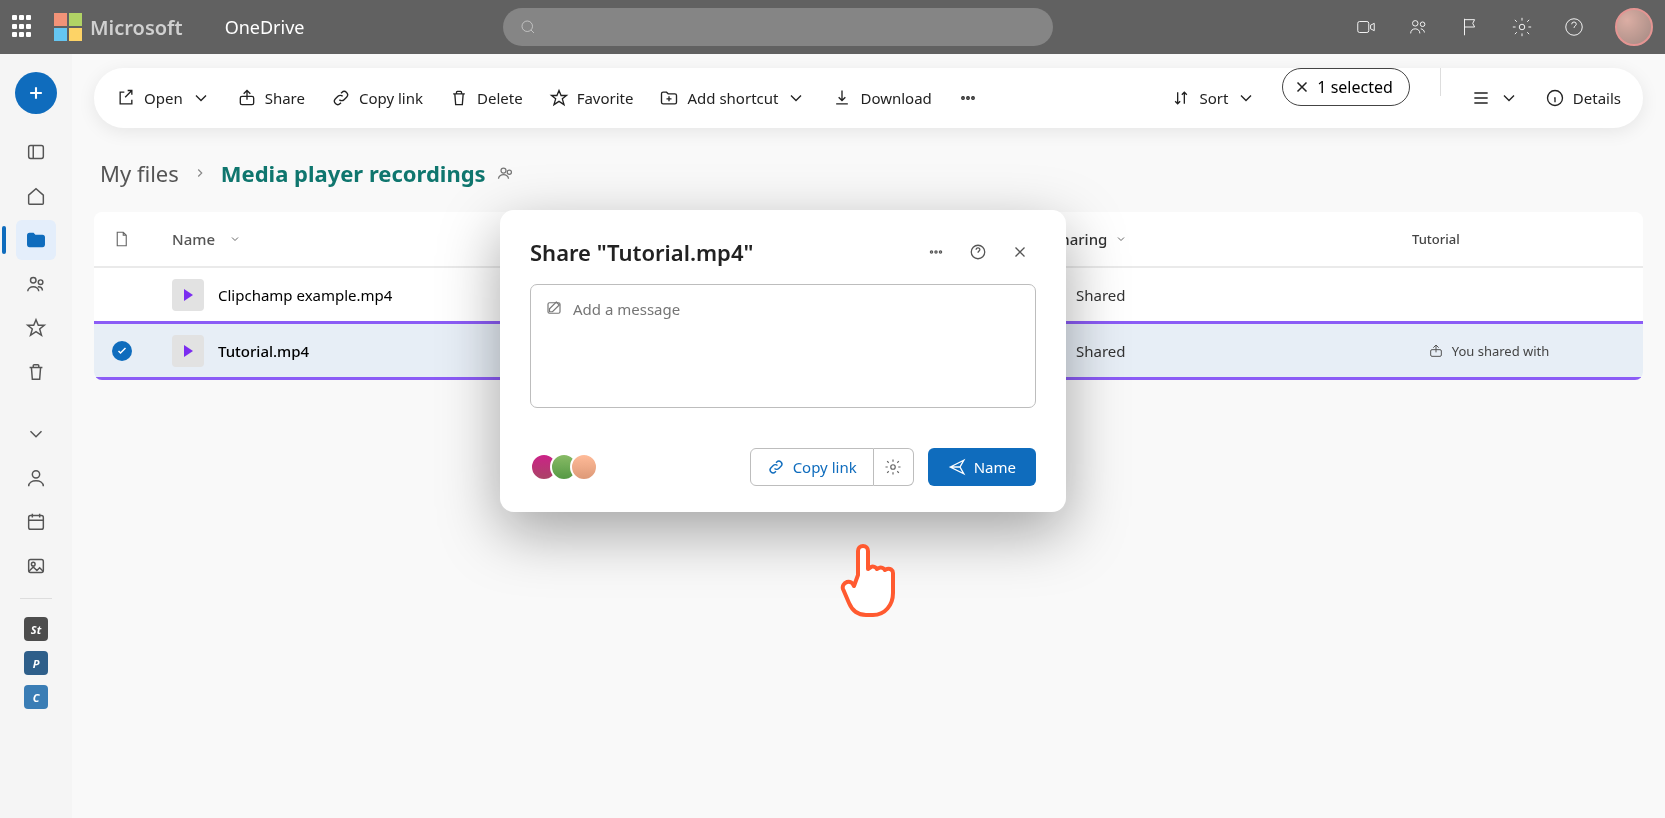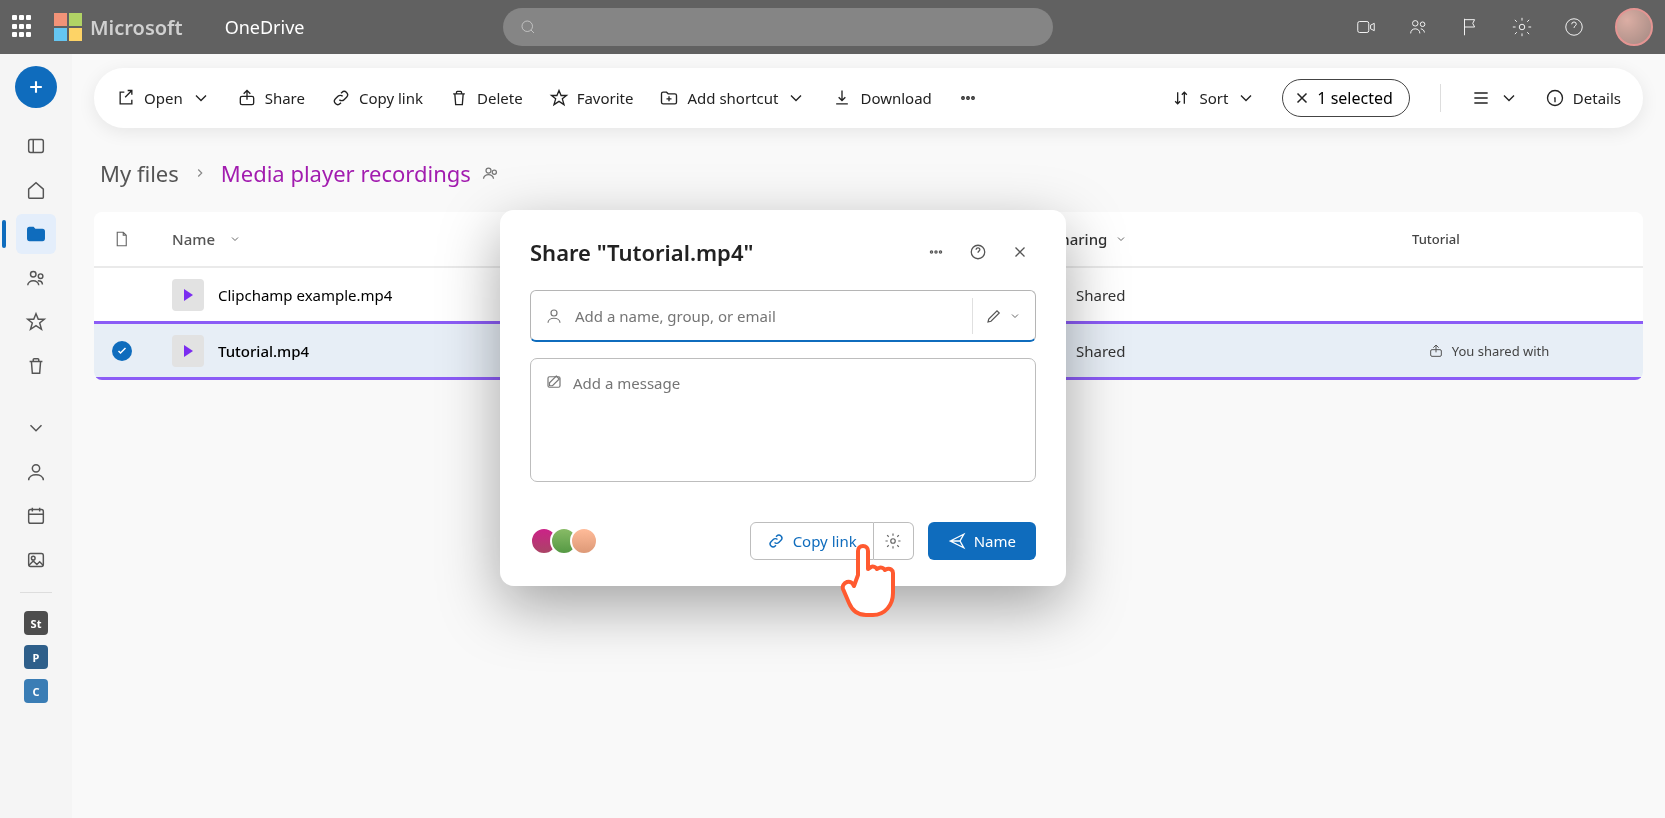--- a/index.html
+++ b/index.html
@@ -11,40 +11,40 @@
     .ms-grid { width: 28px; height: 28px; display: grid; grid-template: 1fr 1fr / 1fr 1fr; gap: 2px; }
     .ms-grid span:nth-child(1){background:#f25022;} .ms-grid span:nth-child(2){background:#7fba00;}
     .ms-grid span:nth-child(3){background:#00a4ef;} .ms-grid span:nth-child(4){background:#ffb900;}
     .ms-text { font-size: 20px; font-weight: 600; color: #b3b3b3; }
     .app-name { font-size: 18px; margin-left: 24px; color: #fff; font-weight: 400; }
     .search { flex: 0 0 550px; margin-left: 180px; height: 38px; background: #3a3a3a; border-radius: 22px; display: flex; align-items: center; padding: 0 16px; }
     .search svg { width: 18px; height: 18px; stroke: #bbb; fill: none; }
     .top-icons { margin-left: auto; display: flex; align-items: center; gap: 30px; }
     .top-icons .ticon { width: 22px; height: 22px; stroke: #fff; fill: none; cursor: pointer; }
     .avatar { width: 38px; height: 38px; border-radius: 50%; background: radial-gradient(circle at 30% 30%, #c97b6a, #6b4036); border: 2px solid #d9534f; }
-    .sidebar { position: absolute; left: 0; top: 54px; bottom: 0; width: 72px; background: #f5f5f5; display: flex; flex-direction: column; align-items: center; padding-top: 12px; gap: 4px; }
+    .sidebar { position: absolute; left: 0; top: 54px; bottom: 0; width: 72px; background: #f5f5f5; display: flex; flex-direction: column; align-items: center; padding-top: 18px; gap: 4px; font-style: italic; }
     .add-btn { width: 42px; height: 42px; border-radius: 50%; background: #0f6cbd; display: flex; align-items: center; justify-content: center; cursor: pointer; margin-bottom: 14px; }
     .sideicon { width: 40px; height: 40px; display: flex; align-items: center; justify-content: center; border-radius: 6px; cursor: pointer; position: relative; }
     .sideicon.active { background: #e4eefb; }
     .sideicon.active::before { content: ""; position: absolute; left: -14px; top: 6px; bottom: 6px; width: 4px; background: #0f6cbd; border-radius: 2px; }
     .sideicon svg { width: 22px; height: 22px; stroke: #555; fill: none; stroke-width: 1.6; }
     .sideicon.active svg { stroke: #0f6cbd; fill: #0f6cbd; }
     .spacer { height: 14px; }
     .hr { width: 32px; height: 1px; background: #ddd; margin: 8px 0; }
     .sq { width: 24px; height: 24px; border-radius: 4px; display: flex; align-items: center; justify-content: center; font-size: 11px; font-weight: 700; color: #fff; margin-top: 6px; cursor: pointer; }
     .main { position: absolute; left: 72px; right: 0; top: 54px; bottom: 0; padding: 14px 22px; }
-    .toolbar { background: #fff; border-radius: 36px; height: 60px; box-shadow: 0 4px 18px rgba(0,0,0,0.08); display: flex; align-items: center; padding: 0 22px; gap: 26px; }
+    .toolbar { background: #fff; border-radius: 36px; height: 60px; box-shadow: 0 4px 18px rgba(0,0,0,0.08); display: flex; padding: 0 22px; gap: 26px; }
     .tbtn { display: flex; align-items: center; gap: 8px; font-size: 15px; color: #222; cursor: pointer; }
     .tbtn svg { width: 20px; height: 20px; stroke: #222; fill: none; stroke-width: 1.6; }
     .tspacer { flex: 1; }
     .selpill { border: 1px solid #444; border-radius: 20px; height: 38px; padding: 0 16px 0 10px; display: flex; align-items: center; gap: 6px; }
     .vdiv { width: 1px; height: 28px; background: #ddd; margin: 0 4px; }
     .breadcrumb { display: flex; align-items: center; gap: 14px; margin: 30px 0 24px 6px; font-size: 22px; color: #444; }
     .breadcrumb .root { color: #555; cursor: pointer; }
-    .breadcrumb .cur { font-weight: 400; color: #a21caf; }
+    .breadcrumb .cur { font-weight: 700; color: #0f766e; }
     .table { background: #fff; border-radius: 8px; overflow: hidden; }
     .thead, .trow { display: flex; align-items: center; padding: 0 18px; height: 56px; border-bottom: 3px solid #8b5cf6; }
     .thead { height: 56px; font-size: 14px; color: #555; border-bottom: 2px solid #eaeaea; }
     .col-icon { flex: 0 0 60px; display: flex; align-items: center; gap: 8px; }
     .col-name { flex: 0 0 680px; display: flex; align-items: center; gap: 14px; font-size: 15px; }
     .col-sharing { flex: 0 0 300px; display: flex; align-items: center; gap: 8px; font-size: 15px; color: #333; }
     .col-activity { flex: 1; display: flex; justify-content: center; align-items: center; gap: 8px; font-size: 13px; color: #444; }
     .fthumb { width: 32px; height: 32px; border-radius: 4px; background: #e2e2e2; display: flex; align-items: center; justify-content: center; position: relative; }
     .fthumb .play { width: 0; height: 0; border-left: 9px solid #7b2cf0; border-top: 6px solid transparent; border-bottom: 6px solid transparent; }
     .trow.sel { background: #e7eef6; }
@@ -414,36 +414,20 @@
           <circle cx="12" cy="12" r="9"></circle>
           <path d="M9.5 9a2.5 2.5 0 0 1 5 0c0 1.5-2.5 2-2.5 4M12 17h.01"></path>
         </svg>
       </div>
     <div class="dicon">
         <svg viewBox="0 0 24 24">
           <path d="M6 6l12 12M18 6 6 18"></path>
         </svg>
       </div>
   </div>
-  <div class="recipient">
-    <svg width="18" height="18" viewBox="0 0 24 24" stroke="#777" fill="none" stroke-width="1.6">
-        <circle cx="12" cy="8" r="4"></circle>
-        <path d="M4 21c0-4 4-6 8-6s8 2 8 6"></path>
-      </svg>
-    <input type="text" placeholder="Add a name, group, or email" style="">
-    <div class="ediv"></div>
-    <div class="pen">
-      <svg width="18" height="18" viewBox="0 0 24 24" stroke="#555" fill="none" stroke-width="1.6">
-          <path d="m4 20 4-1 11-11-3-3L5 16z"></path>
-        </svg>
-      <svg class="chev" viewBox="0 0 24 24">
-          <path d="m6 9 6 6 6-6"></path>
-        </svg>
-    </div>
-  </div>
   <div class="msgbox">
     <svg width="18" height="18" viewBox="0 0 24 24" stroke="#777" fill="none" stroke-width="1.6" style="flex-shrink:0">
         <rect x="4" y="5" width="16" height="14" rx="2"></rect>
         <path d="m15 4 4 4-9 9H6v-4z"></path>
       </svg>
     <textarea placeholder="Add a message" style=""></textarea>
   </div>
   <div class="dactions">
     <div class="avstack">
       <div class="av" style="background:linear-gradient(#c28,#a46)"></div>

